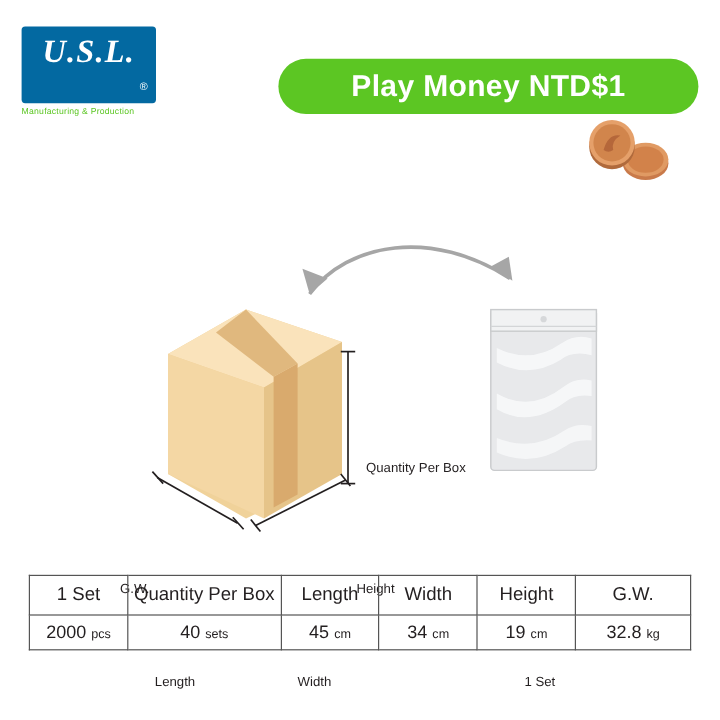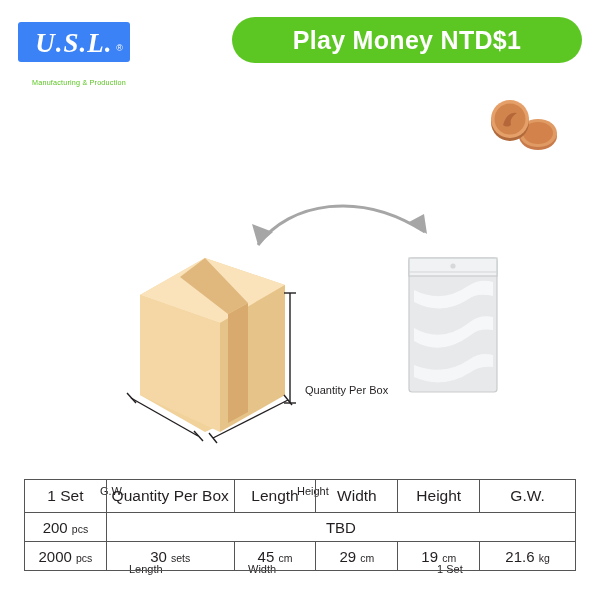--- a/index.html
+++ b/index.html
@@ -15,22 +15,22 @@
 
   
   .logo-block {
     position: absolute;
     left: 18px;
     top: 22px;
     width: 122px;
   }
   .logo-box {
     width: 112px;
-    height: 40px;
-    background: #3b82f6;
+    height: 64px;
+    background: #0369a1;
     border-radius: 3px;
     position: relative;
   }
   .logo-text {
     position: absolute;
     left: 0; right: 0; top: 6px;
     text-align: center;
     color: #ffffff;
     font-family: "Liberation Serif", serif;
     font-weight: bold;
@@ -39,32 +39,31 @@
     letter-spacing: 1px;
   }
   .logo-reg {
     position: absolute;
     right: 7px;
     bottom: 9px;
     color: #ffffff;
     font-size: 9px;
   }
   .logo-sub {
-    margin-top: 16px;
-    text-align: center;
+    margin-top: 2px;
     color: #5cc623;
     font-size: 7.2px;
     letter-spacing: .2px;
   }
 
   
   .title-pill {
     position: absolute;
     left: 232px;
-    top: 17px;
+    top: 49px;
     width: 350px;
     height: 46px;
     background: #5cc623;
     border-radius: 23px;
     color: #ffffff;
     font-size: 25px;
     font-weight: bold;
     display: flex;
     align-items: center;
     justify-content: center;
@@ -214,45 +213,38 @@
       <td class="c-qpb">Quantity Per Box</td>
       <td class="c-length">Length</td>
       <td class="c-width">Width</td>
       <td class="c-height">Height</td>
       <td class="c-gw">G.W.</td>
     </tr>
   </thead>
   <tbody>
     <tr>
       <td>
-        <span>200</span>
-        <span class="unit">pcs</span>
-      </td>
-      <td colspan="5">TBD</td>
-    </tr>
-    <tr>
-      <td>
         <span>2000</span>
         <span class="unit">pcs</span>
       </td>
       <td>
-        <span>30</span>
+        <span>40</span>
         <span class="unit">sets</span>
       </td>
       <td>
         <span>45</span>
         <span class="unit">cm</span>
       </td>
       <td>
-        <span>29</span>
+        <span>34</span>
         <span class="unit">cm</span>
       </td>
       <td>
         <span>19</span>
         <span class="unit">cm</span>
       </td>
       <td>
-        <span>21.6</span>
+        <span>32.8</span>
         <span class="unit">kg</span>
       </td>
     </tr>
   </tbody>
 </table>
 
 </body></html>

